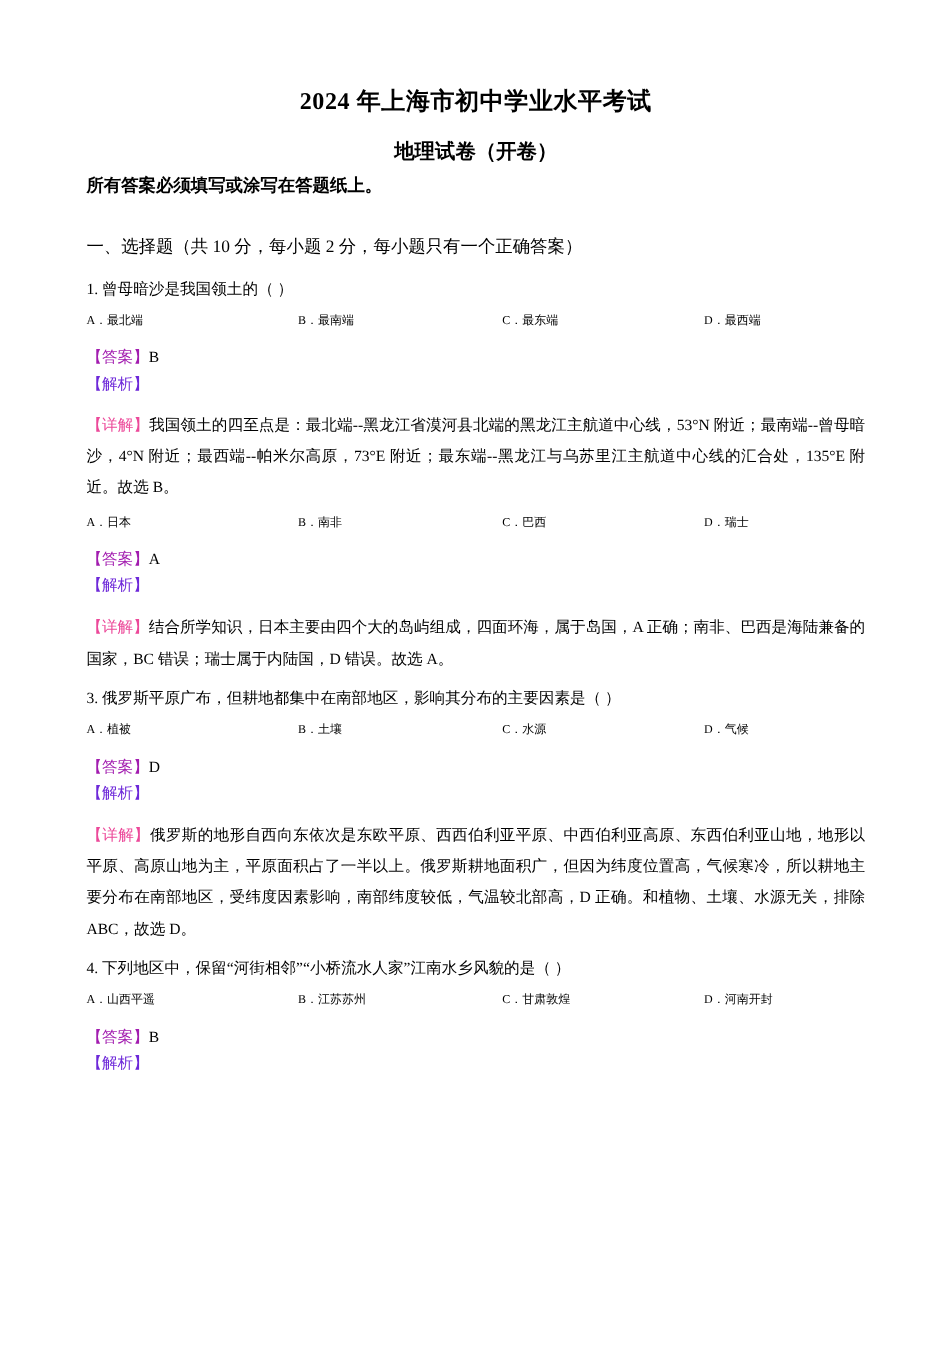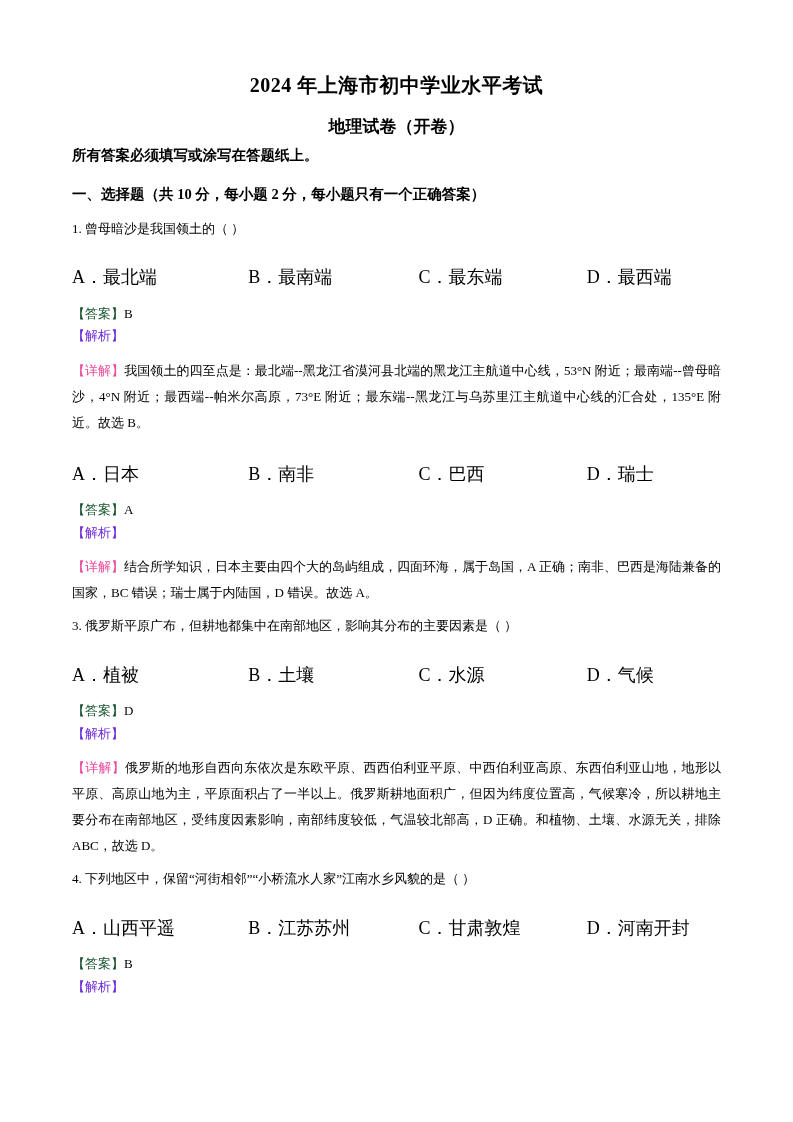--- a/index.html
+++ b/index.html
@@ -37,50 +37,50 @@
     line-height: 1.5;
   }
   .notice {
     font-size: 14.5px;
     font-weight: bold;
     margin-top: 18px;
     line-height: 1.9;
   }
   .section-head {
     font-size: 14.5px;
-    font-weight: bold;
-    margin-top: 12px;
+    font-weight: normal;
+    margin-top: 24px;
     line-height: 1.9;
   }
   .qstem {
     font-size: 13px;
     margin-top: 9px;
     line-height: 1.65;
   }
   .options {
     display: flex;
-    font-size: 18px;
-    margin-top: 24px;
+    font-size: 10px;
+    margin-top: 9px;
     line-height: 1.65;
   }
   .opt {
     width: 25%;
     box-sizing: border-box;
   }
   .opt:nth-child(1) { padding-left: 0px; }
   .opt:nth-child(2) { padding-left: 14px; }
   .opt:nth-child(3) { padding-left: 22px; }
   .opt:nth-child(4) { padding-left: 28px; }
   .ans {
     font-size: 13px;
     margin-top: 10px;
     line-height: 1.65;
   }
   .tagblue {
-    color: #14532d;
+    color: #a21caf;
   }
   .explain-label {
     font-size: 13px;
     margin-top: 1px;
     line-height: 1.65;
     color: #6d28d9;
   }
   .detail {
     font-size: 13px;
     margin-top: 11px;

